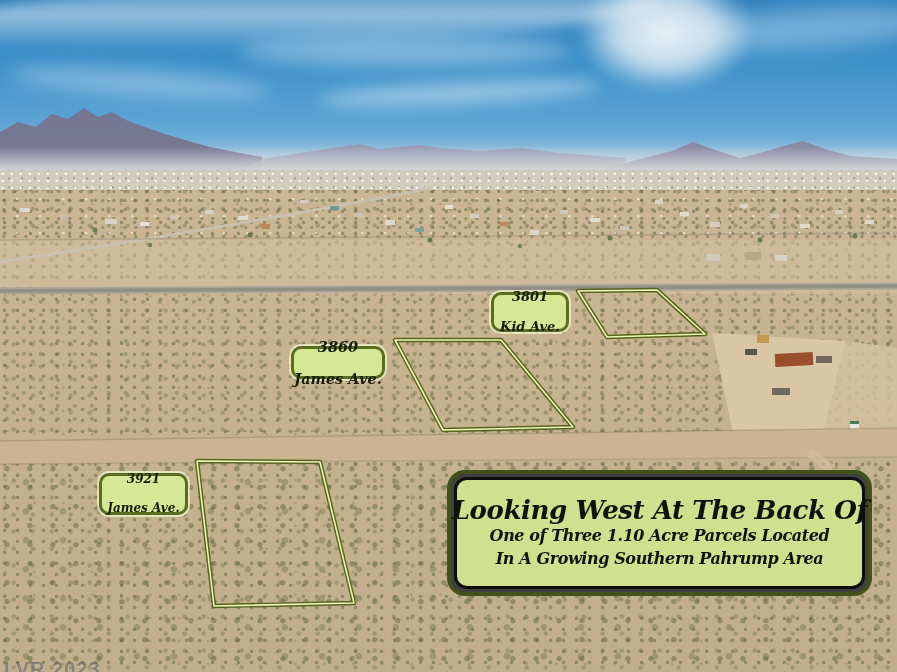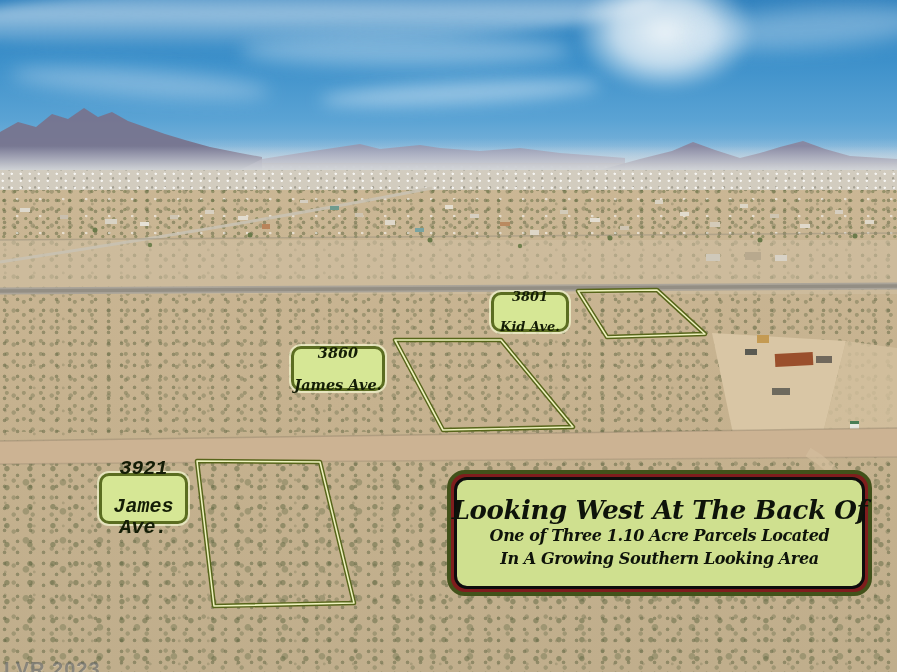--- a/index.html
+++ b/index.html
@@ -78,27 +78,27 @@
   svg.scene{position:absolute;left:0;top:0;width:897px;height:672px;}
 
   
   .parcel-label{
     position:absolute;display:flex;flex-direction:column;align-items:center;justify-content:center;
     background:#d6e795;border:3px solid #5b6d21;border-radius:10px;
     box-shadow:0 0 0 2px rgba(242,246,206,.75);
     color:#141d06;font-style:italic;font-weight:700;text-align:center;line-height:1.08;gap:16px;
   }
   .label-3801{left:491px;top:292px;width:78px;height:40px;font-size:13px;}
-  .label-3860{left:291px;top:346px;width:94px;height:45px;font-size:14.5px;}
-  .label-3921{left:99px;top:473px;width:89px;height:51px;font-size:20px;font-family:Liberation Mono, monospace;}
+  .label-3860{left:291px;top:346px;width:94px;height:33px;font-size:14.5px;}
+  .label-3921{left:99px;top:473px;width:89px;height:42px;font-size:12px;}
 
   
   .info-box{
     position:absolute;left:447px;top:470px;width:425px;height:126px;
-    background:#7f1d1d;border:4px solid #42521a;border-radius:18px;padding:3px;
+    background:#404040;border:4px solid #42521a;border-radius:18px;padding:3px;
   }
   .info-box-inner{
     width:100%;height:100%;background:#cfe08f;border:3px solid #0d0d0d;border-radius:13px;
     display:flex;flex-direction:column;align-items:center;justify-content:center;
     color:#0e130a;font-style:italic;font-weight:700;text-align:center;
     letter-spacing:-0.4px;
   }
   .info-line-lg{font-size:26px;line-height:29px;white-space:nowrap;}
   .info-line-underline{text-decoration:underline;text-decoration-thickness:2px;text-underline-offset:3px;}
   .info-line-sm{font-size:16px;line-height:22.5px;white-space:nowrap;}
@@ -242,18 +242,18 @@
   </div>
   <div class="parcel-label label-3921">
     <span>3921</span>
     <span>James Ave.</span>
   </div>
 
   <div class="info-box">
     <div class="info-box-inner">
       <div class="info-line-lg">Looking West At The Back Of</div>
       <div class="info-line-sm">One of Three 1.10 Acre Parcels Located</div>
-      <div class="info-line-sm">In A Growing Southern Looking Area</div>
+      <div class="info-line-sm">In A Growing Southern Pahrump Area</div>
     </div>
   </div>
 
   <div class="watermark">LVR 2023</div>
 </div>
 
 </body></html>

